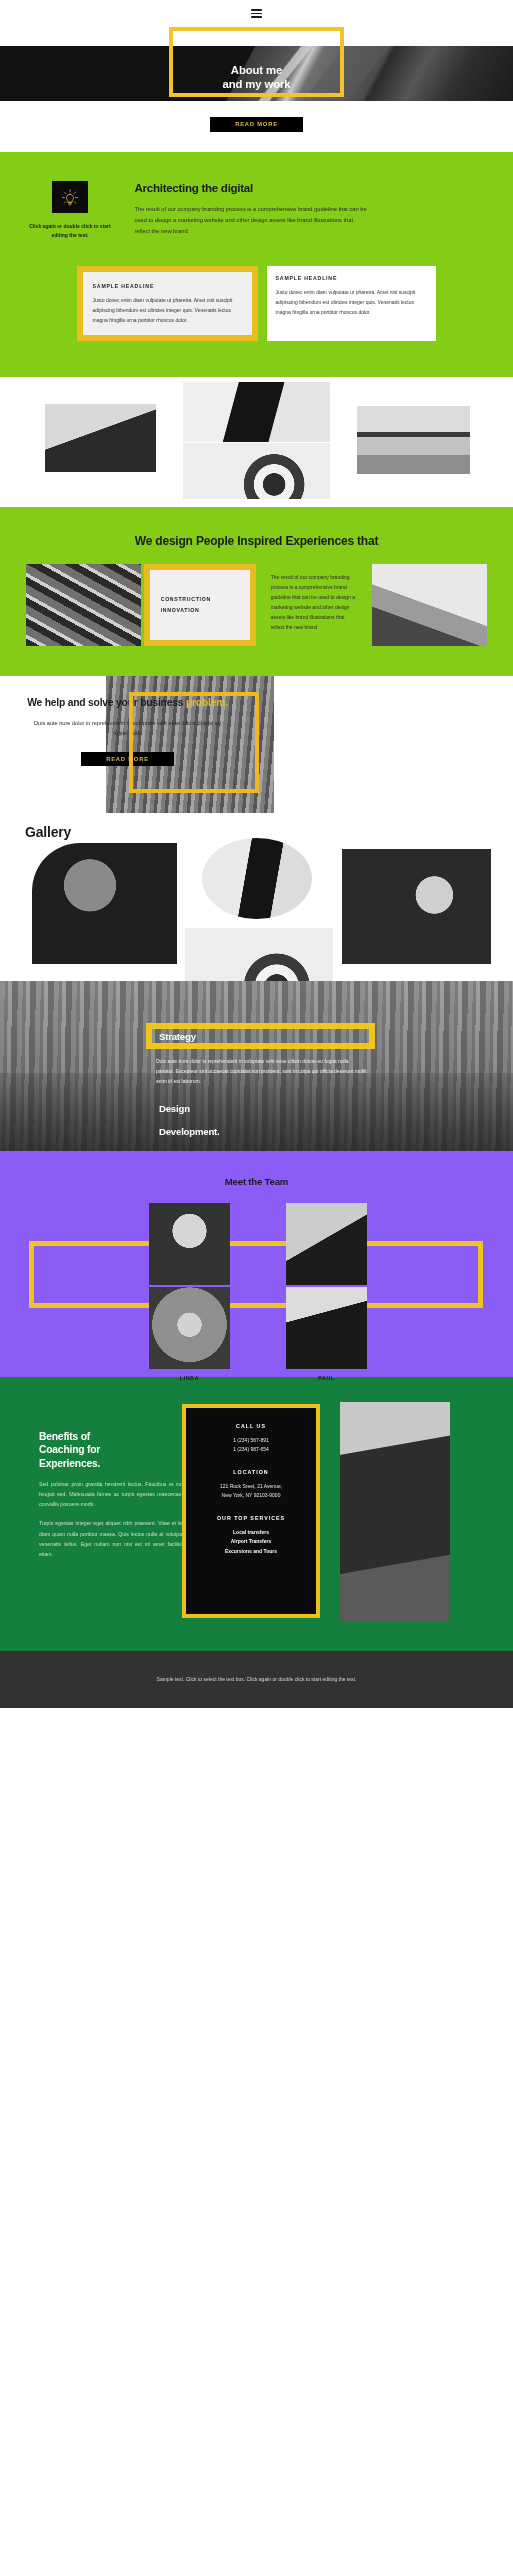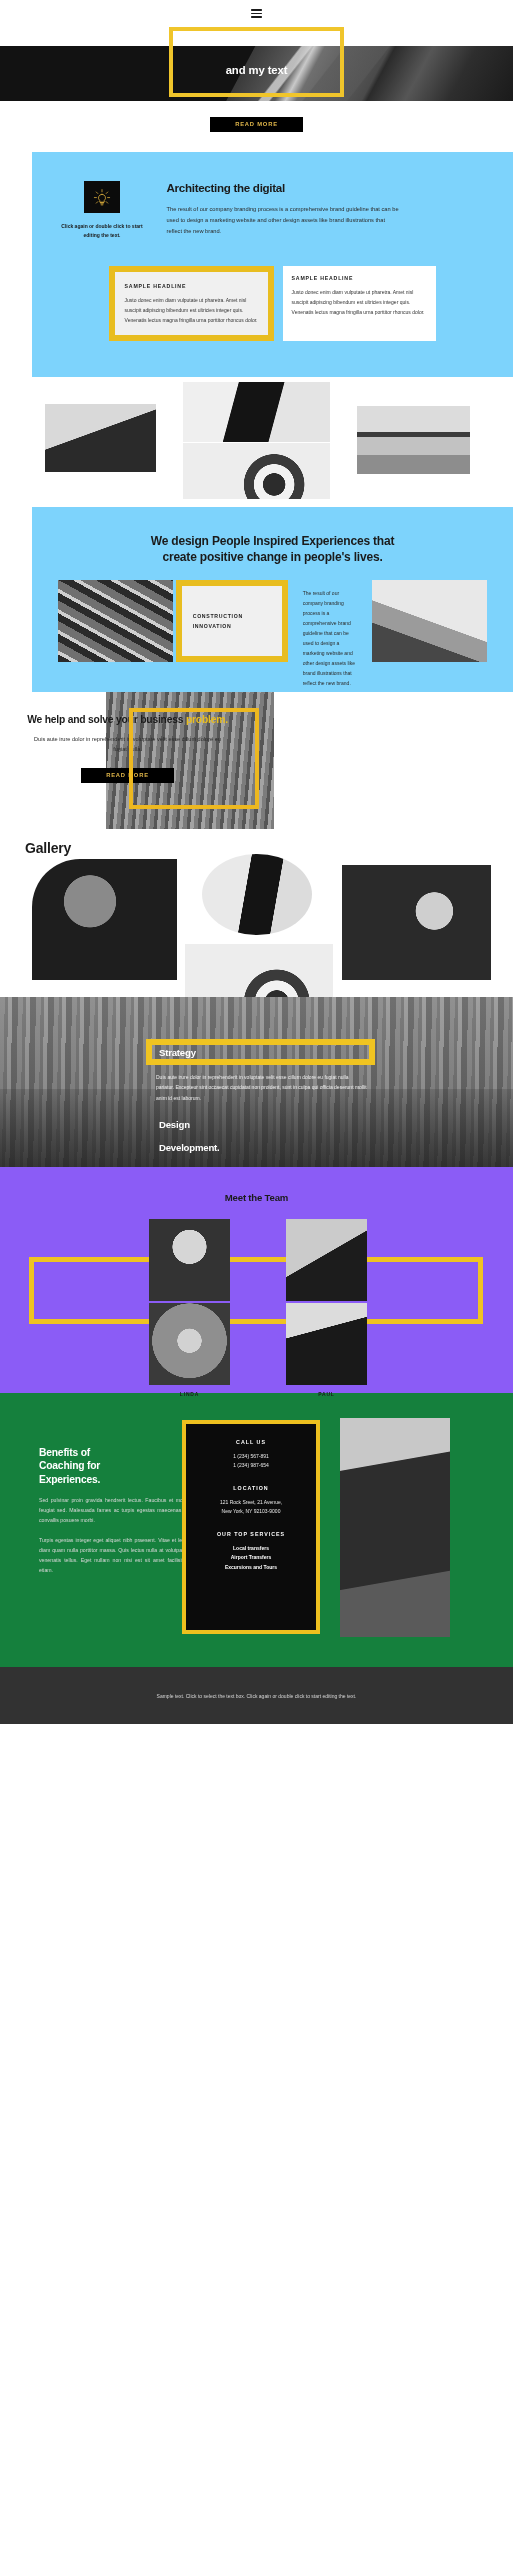--- a/index.html
+++ b/index.html
@@ -50,21 +50,21 @@
 
   
   .btn-row { background:#fff; padding:16.4px 0 20.5px; display:flex; justify-content:center; }
   .btn-dark {
     background:#000; color:#e0b64a; border:none;
     font-size:5.8px; font-weight:700; letter-spacing:0.8px;
     padding:0 25px; height:14.4px; line-height:14.4px; cursor:pointer;
   }
 
   
-  .sec-gray { background:#7dd3fc;margin-left:32px; }
+  .sec-gray { background:#84cc16; }
   .arch { padding:29px 0 36px; position:relative; }
   .arch-top { display:flex; padding:0 26px; gap:0; }
   .arch-left { width:88px; flex:none; text-align:center; }
   .bulb-box {
     width:36px; height:31.5px; background:#0b0b0b; margin:0 auto 9.6px;
     display:flex; align-items:center; justify-content:center;
   }
   .bulb-note { font-size:5px; font-weight:700; line-height:1.65; color:#1b1b1b; }
   .arch-right { flex:1; padding-left:20.5px; }
   .arch-h { font-size:11.6px; font-weight:700; letter-spacing:-0.3px; margin-bottom:9.6px; }
@@ -215,21 +215,22 @@
       <span></span>
         <span></span>
         <span></span>
     </div>
   </div>
 
   <div class="hero-wrap">
     <div class="hero-band ph"></div>
     <div class="hero-frame"></div>
     <div class="hero-title">
-      <div>and my text</div>
+      <div>About me</div>
+      <div>and my work</div>
     </div>
   </div>
 
   <div class="btn-row">
     <button class="btn-dark">READ MORE</button>
   </div>
 
   <div class="sec-gray arch">
     <div class="arch-top">
       <div class="arch-left">
@@ -267,21 +268,20 @@
   <div class="grid1">
     <div class="ph p-portrait g1-a"></div>
     <div class="ph p-shirt g1-b"></div>
     <div class="ph p-stairs g1-c"></div>
     <div class="ph p-beach g1-d"></div>
   </div>
 
   <div class="sec-gray design">
     <div class="design-h">
       <div>We design People Inspired Experiences that</div>
-      <div>create positive change in people's lives.</div>
     </div>
     <div class="design-row">
       <div class="ph p-arch1 d-img1"></div>
       <div class="d-box">
         <div class="d-box-t">
           <div>CONSTRUCTION</div>
           <div>INNOVATION</div>
         </div>
       </div>
       <div class="d-p">The result of our company branding process is a comprehensive brand guideline that can be used to design a marketing website and other design assets like brand illustrations that reflect the new brand.</div>

